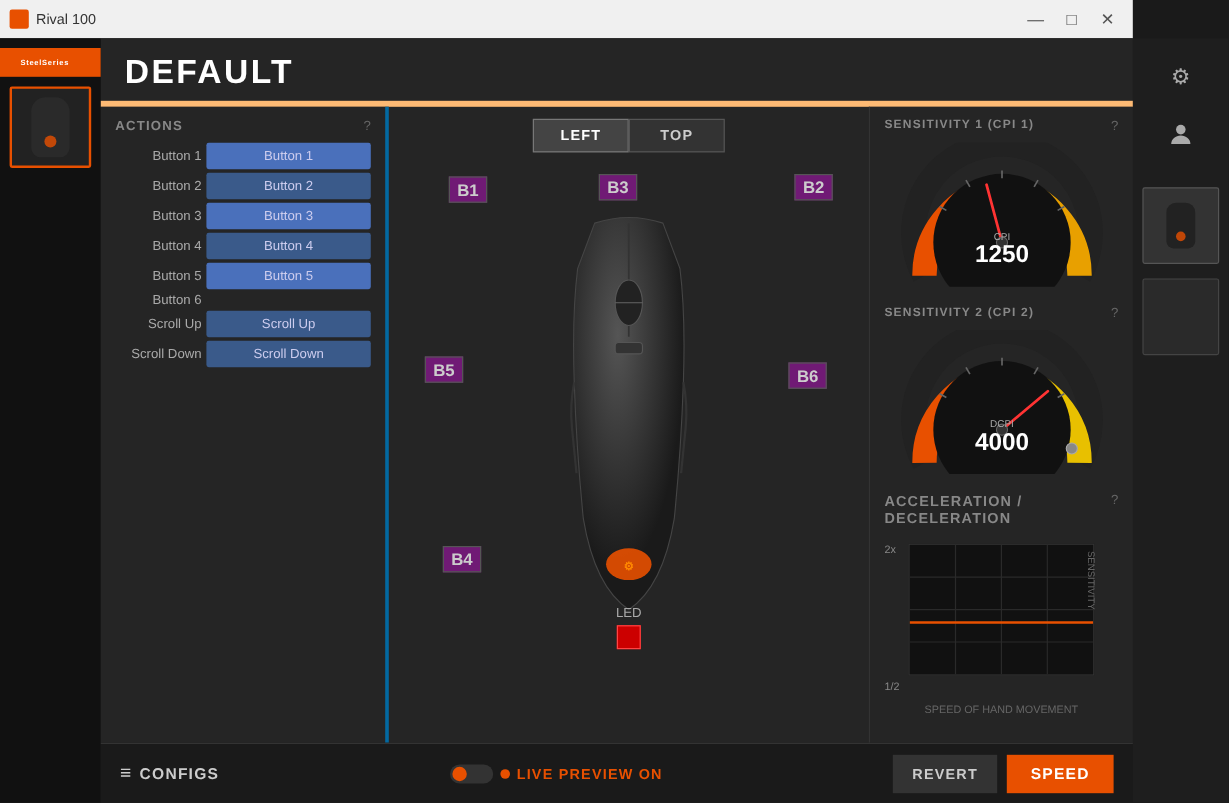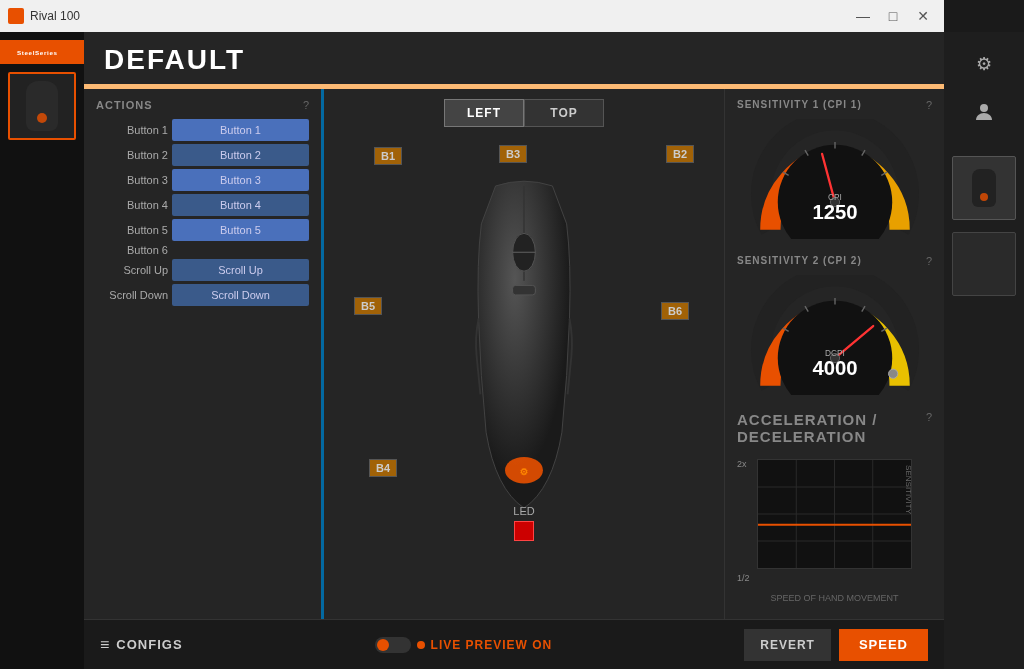--- a/index.html
+++ b/index.html
@@ -294,24 +294,24 @@
     
     .mouse-body {
       position: absolute;
       width: 200px;
       height: 360px;
     }
 
     
     .btn-label {
       position: absolute;
-      background: #a16207;
+      background: #701a75;
       border: 1px solid #555;
       color: #ccc;
-      font-size: 11px;
+      font-size: 14px;
       font-weight: bold;
       padding: 2px 6px;
       cursor: pointer;
     }
     .btn-label.b1 { top: 10px; left: 20px; }
     .btn-label.b3 { top: 10px; left: 130px; }
     .btn-label.b2 { top: 10px; right: 10px; }
     .btn-label.b5 { top: 160px; left: 10px; }
     .btn-label.b6 { top: 170px; right: 20px; }
     .btn-label.b4 { bottom: 100px; left: 30px; }
@@ -369,21 +369,21 @@
     .gauge-svg {
       width: 100%;
       height: 100%;
     }
 
     
     .accel-section {
       margin-top: 8px;
     }
     .accel-title {
-      font-size: 15px;
+      font-size: 12px;
       color: #888;
       letter-spacing: 1px;
       font-weight: bold;
       margin-bottom: 6px;
     }
     .accel-graph {
       width: 100%;
       height: 110px;
       background: #111;
       border: 1px solid #333;

